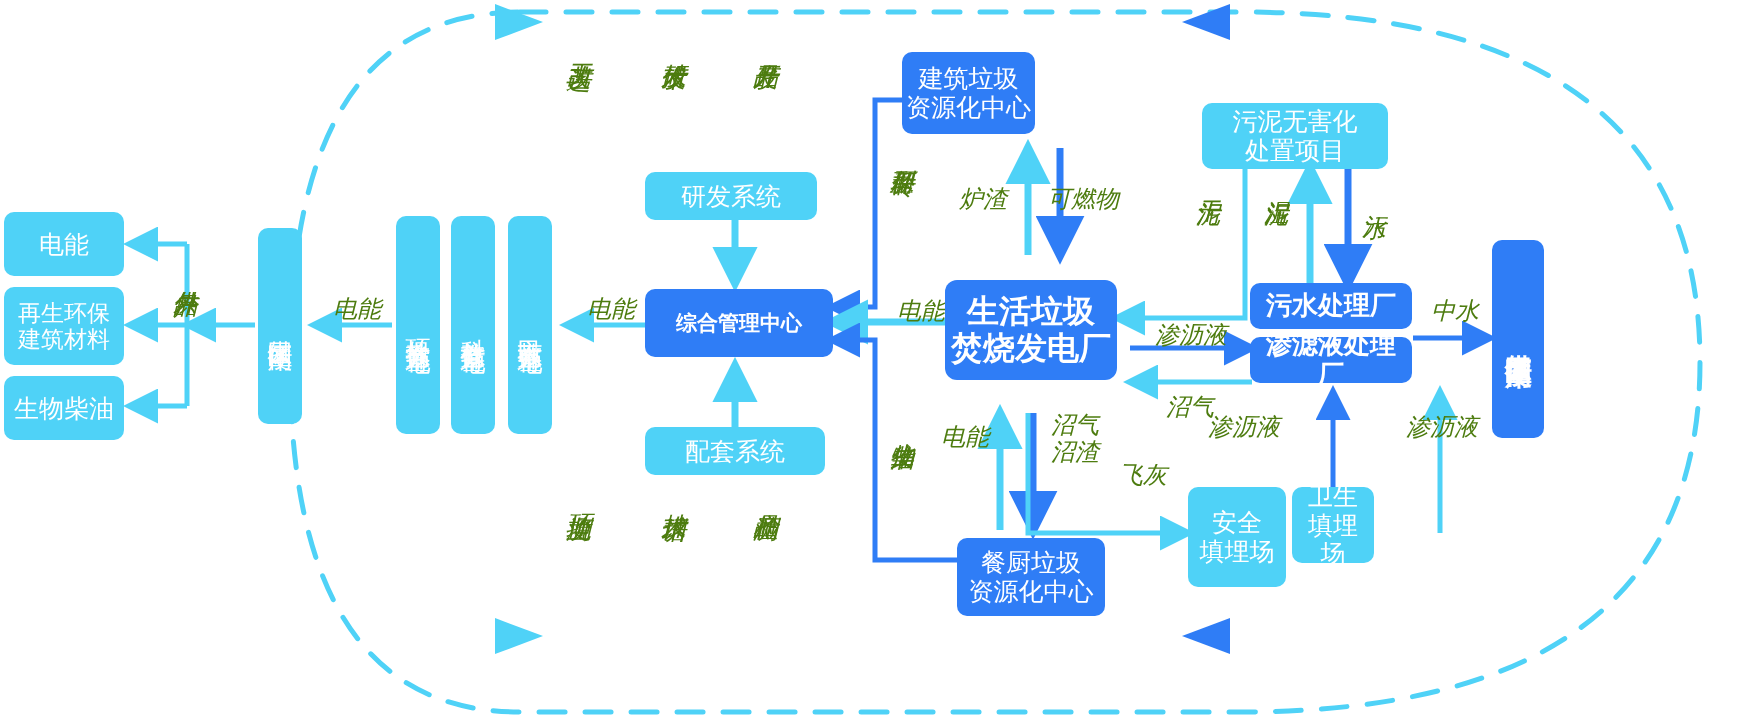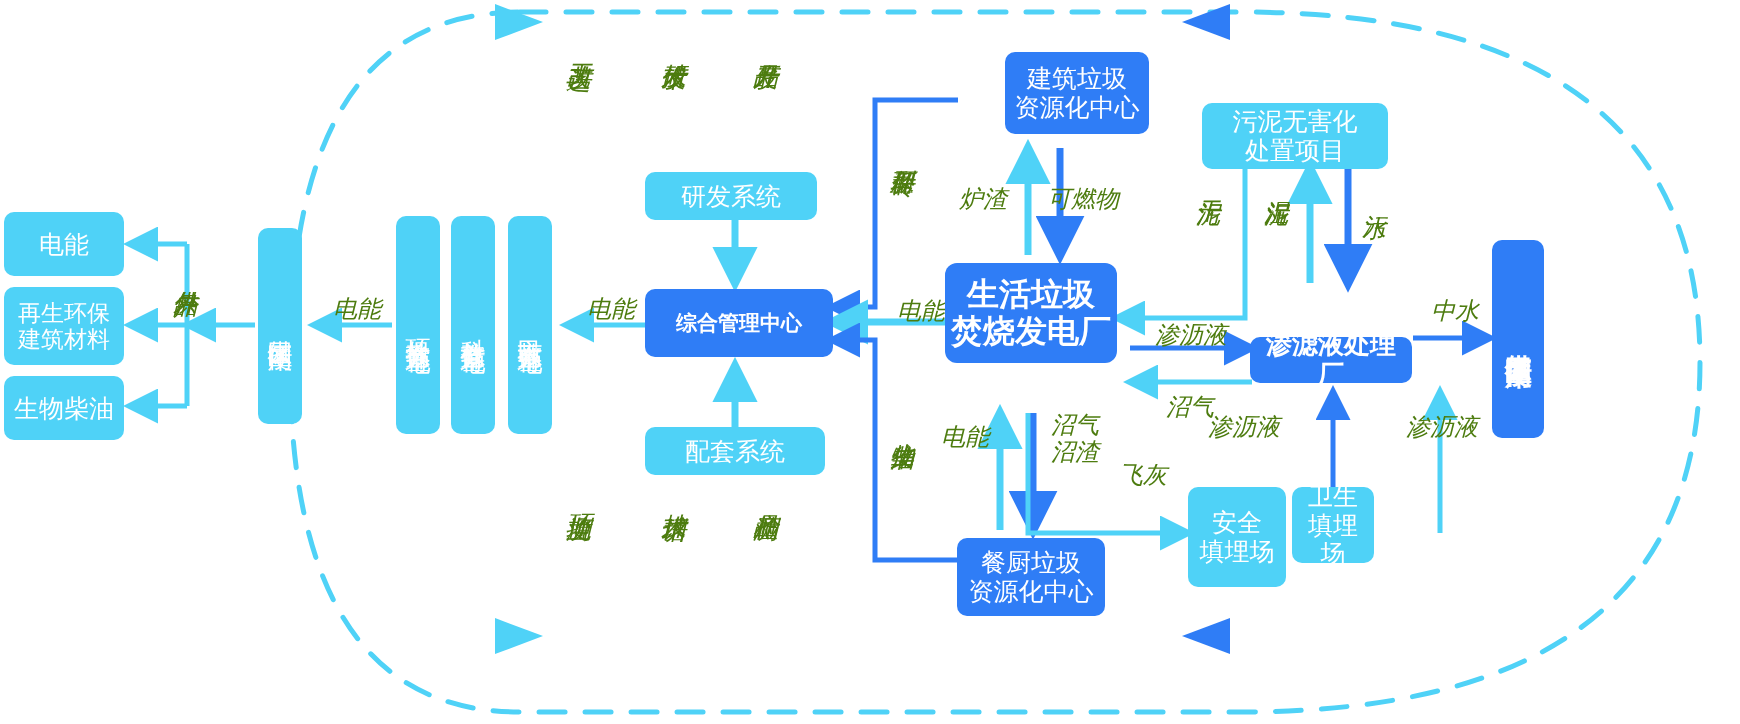--- a/index.html
+++ b/index.html
@@ -177,44 +177,45 @@
   <div class="lbl vert" style="left:565px; top:494px; font-size:25px;">环境监测</div>
   <div class="lbl vert" style="left:660px; top:494px; font-size:25px;">技术培训</div>
   <div class="lbl vert" style="left:752px; top:494px; font-size:25px;">产品检测</div>
 
   <div class="lbl vert" style="left:888px; top:150px; font-size:24px;">新型环保砖</div>
 
   <div class="lbl" style="left:888px; top:298px; font-size:24px; width:66px;">电能</div>
 
   <div class="lbl vert" style="left:888px; top:424px; font-size:24px;">生物柴油</div>
 
-  <div class="node n-blue" style="left:1005px; top:52px; width:144px; height:82px; font-size:25px;text-align:center;">建筑垃圾
+  <div class="node n-blue" style="left:902px; top:52px; width:133px; height:82px; font-size:25px;text-align:center;">建筑垃圾
 资源化中心</div>
 
   <div class="lbl" style="left:950px; top:186px; font-size:24px; width:66px;">炉渣</div>
   <div class="lbl" style="left:1038px; top:186px; font-size:24px; width:90px;">可燃物</div>
 
-  <div class="node n-blue" style="left:945px; top:263px; width:172px; height:100px; font-size:32px; font-weight:bold; border-radius:12px;">生活垃圾
+  <div class="node n-blue" style="left:945px; top:280px; width:172px; height:100px; font-size:32px; font-weight:bold; border-radius:12px;">生活垃圾
 焚烧发电厂</div>
 
   <div class="node n-blue" style="left:957px; top:530px; width:148px; height:78px; font-size:25px;margin-top:8px;">餐厨垃圾
 资源化中心</div>
 
   <div class="lbl" style="left:932px; top:424px; font-size:24px; width:66px;">电能</div>
   <div class="lbl" style="left:1040px; top:412px; font-size:24px; width:70px;">沼气
 沼渣</div>
   <div class="lbl" style="left:1108px; top:462px; font-size:24px; width:70px;">飞灰</div>
 
   <div class="node n-cyan" style="left:1202px; top:103px; width:186px; height:66px; font-size:25px;">污泥无害化
 处置项目</div>
 
   <div class="lbl vert" style="left:1194px; top:182px; font-size:24px;">干污泥</div>
   <div class="lbl vert" style="left:1262px; top:182px; font-size:24px;">湿污泥</div>
   <div class="lbl vert" style="left:1360px; top:196px; font-size:24px;">污水</div>
 
+  <div class="node n-blue" style="left:1250px; top:283px; width:162px; height:46px; font-size:26px; font-weight:bold;">污水处理厂</div>
 
   <div class="node n-blue" style="left:1250px; top:337px; width:162px; height:46px; font-size:26px; font-weight:bold;">渗滤液处理厂</div>
 
   <div class="lbl" style="left:1137px; top:322px; font-size:24px; width:108px;">渗沥液</div>
   <div class="lbl" style="left:1150px; top:394px; font-size:24px; width:80px;">沼气</div>
 
   <div class="lbl" style="left:1420px; top:298px; font-size:24px; width:70px;">中水</div>
 
   <div class="node n-cyan" style="left:1188px; top:487px; width:98px; height:100px; font-size:25px;">安全
 填埋场</div>

